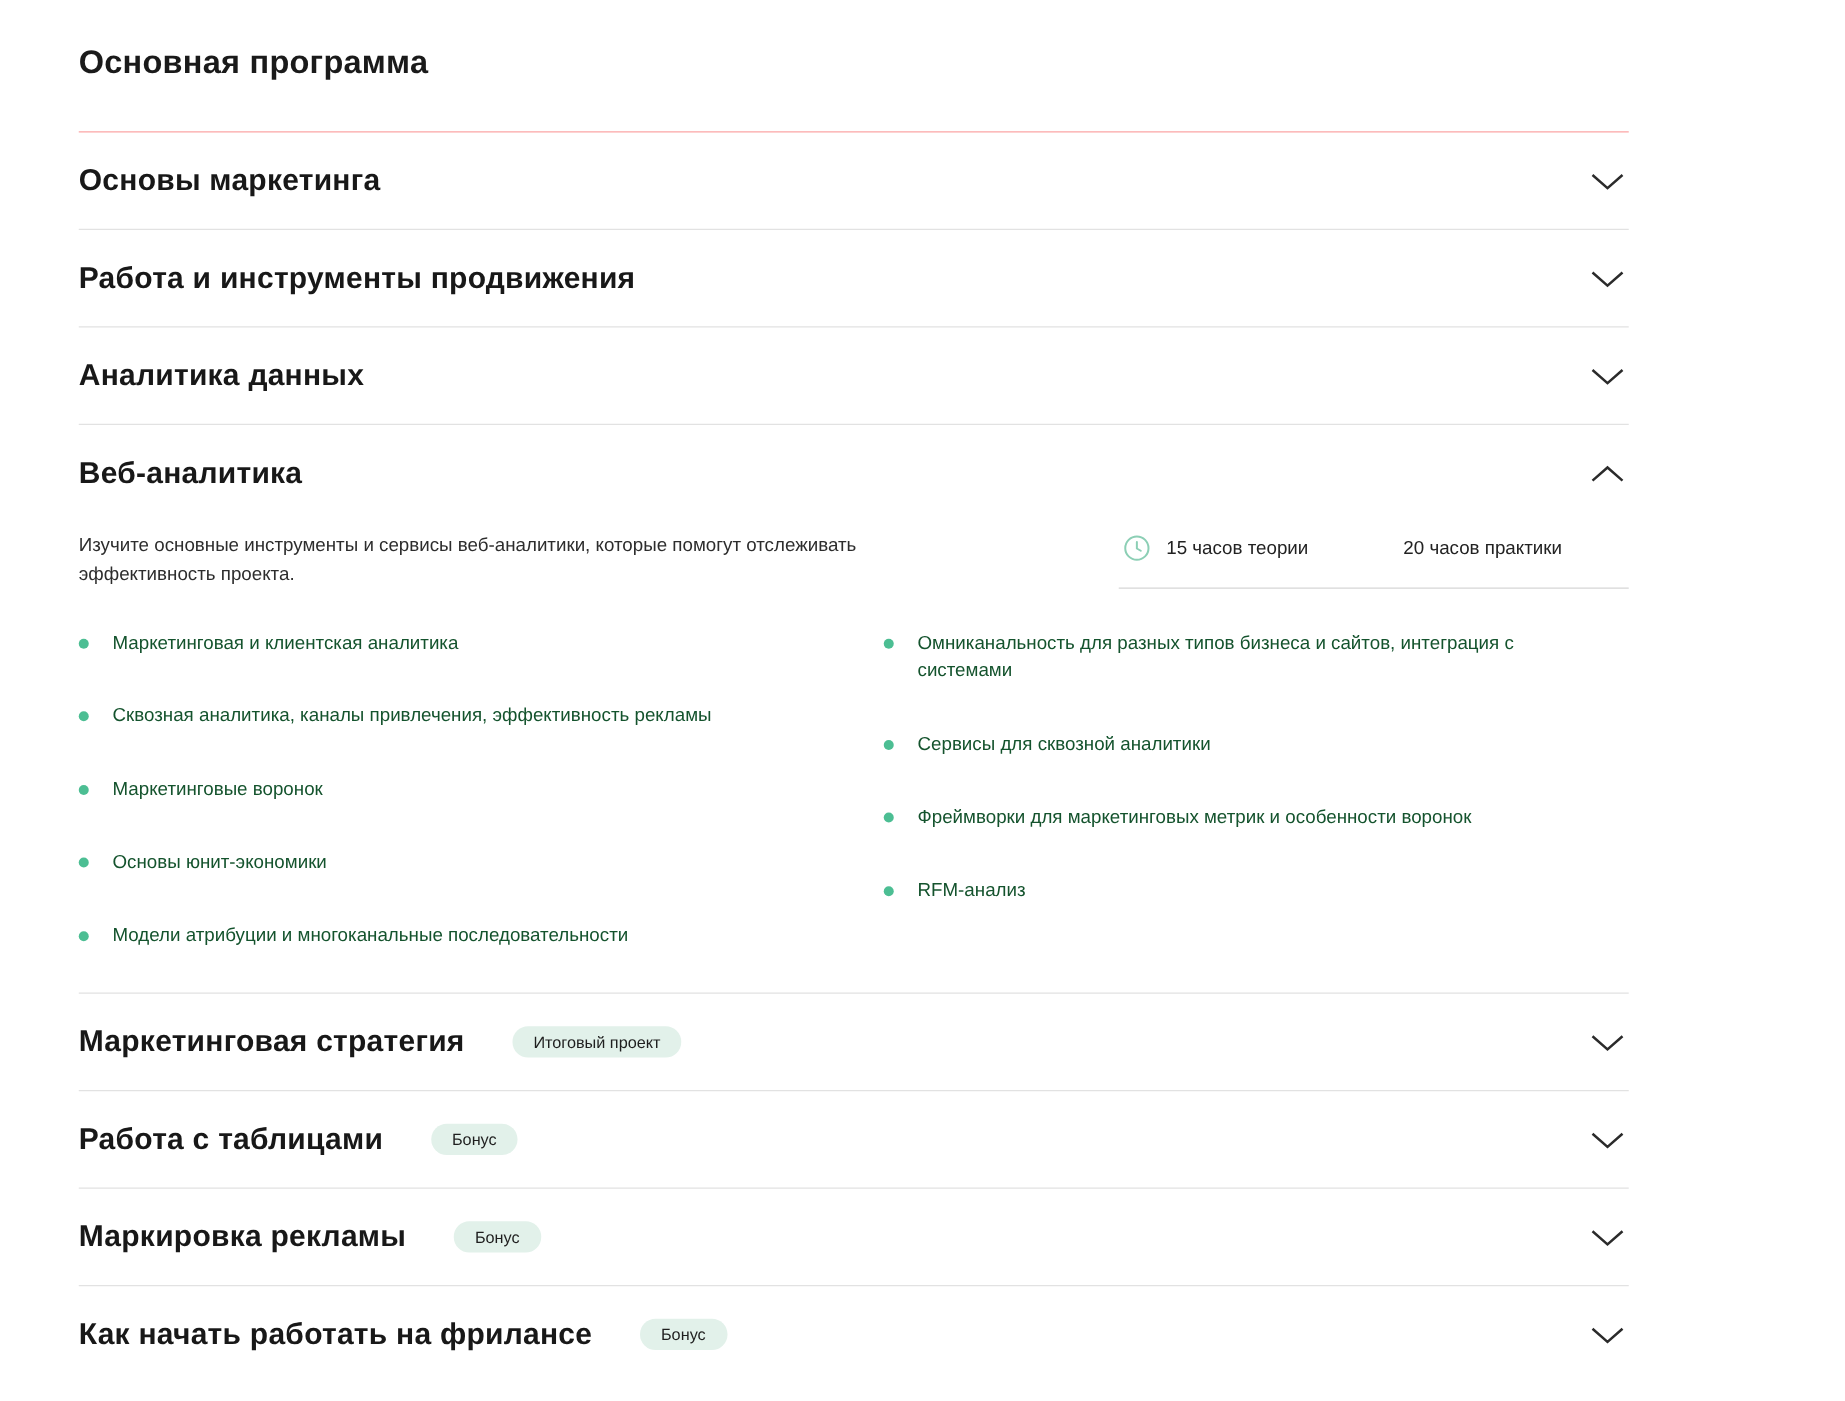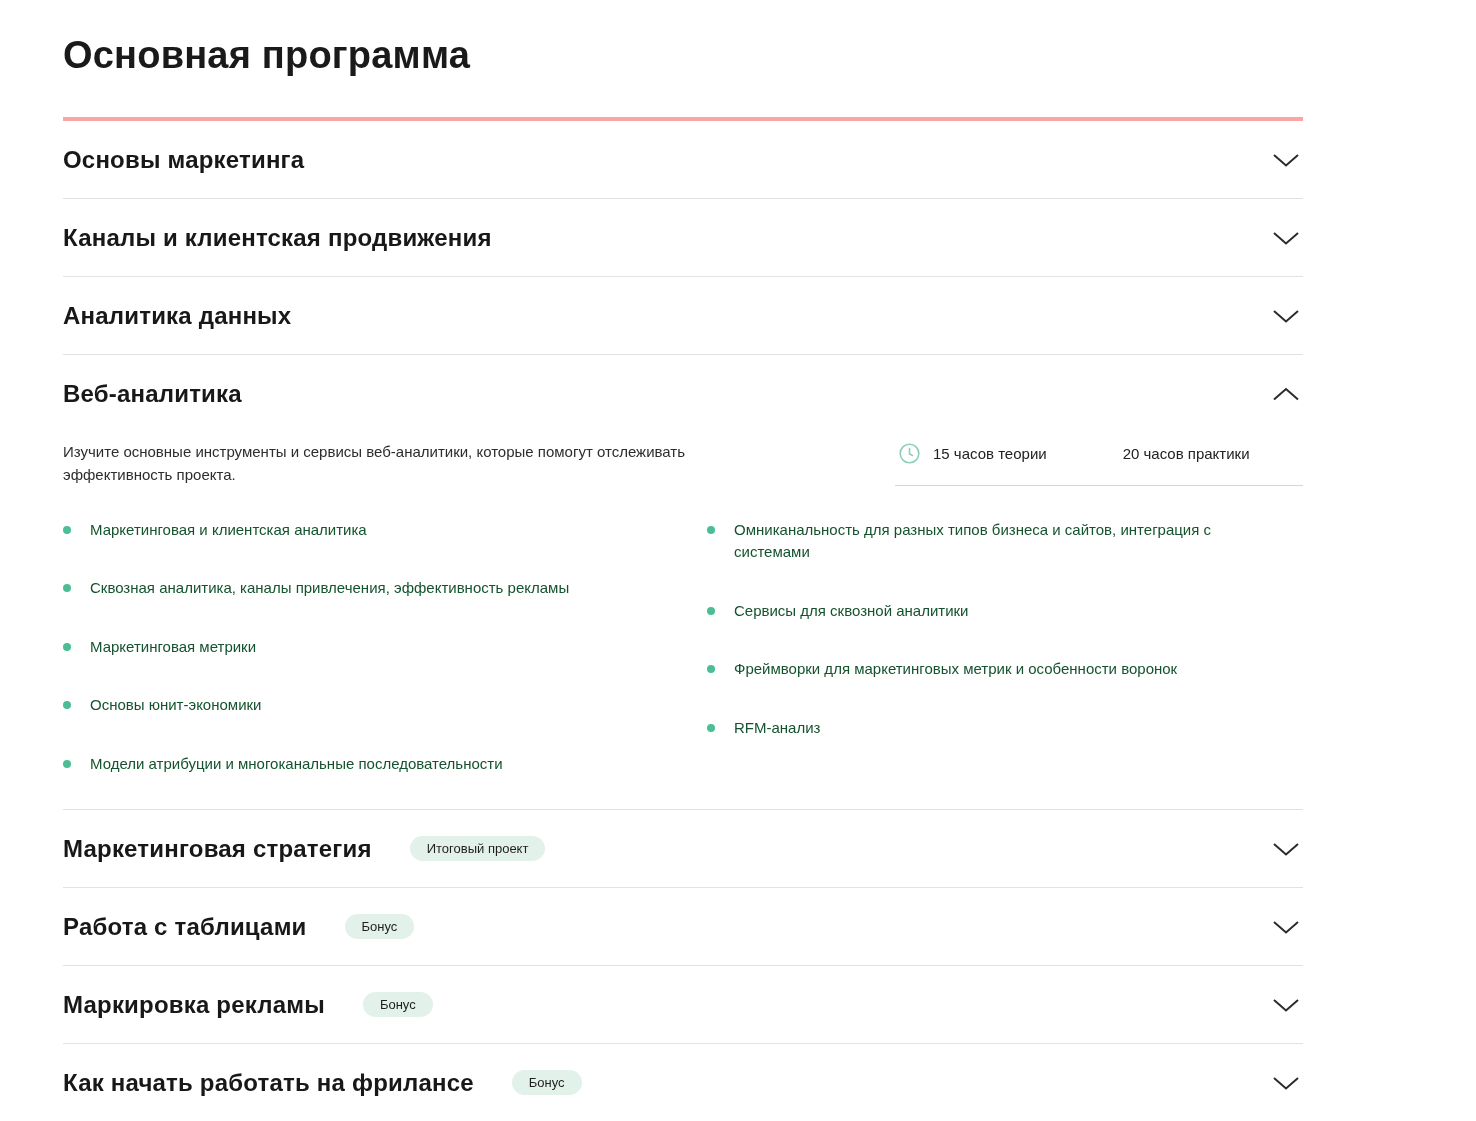--- a/index.html
+++ b/index.html
@@ -1,20 +1,20 @@
 <!DOCTYPE html>
 <html lang="ru"><head>
 <meta charset="utf-8">
 <style>
   * { margin:0; padding:0; box-sizing:border-box; }
   html,body { background:#ffffff; font-family:"Liberation Sans", sans-serif; color:#1a1a1a; }
   body { width:1476px; min-height:1121px; overflow:hidden; }
   .container { width:1240px; margin-left:63px; }
-  .page-title { padding-top:34px; font-size:38px; font-weight:700; letter-spacing:.2px; margin-bottom:40px; }
-  .accordion { border-top:4px solid #fca5a5; }
+  .page-title { padding-top:34px; font-size:26px; font-weight:700; letter-spacing:.2px; margin-bottom:40px; }
+  .accordion { border-top:1px solid #fca5a5; }
   .acc-row { border-bottom:1px solid #e2e2e2; }
   .acc-row.last { border-bottom:none; }
   .acc-header { height:77px; display:flex; align-items:center; position:relative; cursor:pointer; }
   .acc-title { font-size:24px; font-weight:600; color:#181818; letter-spacing:.2px; }
   .badge { display:inline-block; background:#e2f1ea; color:#1f1f1f; font-size:13px; line-height:1;
            padding:6px 17px; border-radius:17px; margin-left:38px; white-space:nowrap; }
   .chevron { position:absolute; right:2px; top:50%; transform:translateY(-50%); display:flex; }
   
   .acc-body { padding-bottom:34px; }
   .body-top { display:flex; justify-content:space-between; align-items:flex-start; margin-top:8px;gap:20px; }
@@ -45,21 +45,21 @@
         <span class="chevron">
           <svg width="30" height="16" viewBox="0 0 30 16">
               <polyline points="3,3 15,13.5 27,3" fill="none" stroke="#2b2b2b" stroke-width="2"></polyline>
             </svg>
         </span>
       </div>
     </div>
 
     <div class="acc-row">
       <div class="acc-header">
-        <span class="acc-title">Каналы и клиентская продвижения</span>
+        <span class="acc-title">Работа и инструменты продвижения</span>
         <span class="chevron">
           <svg width="30" height="16" viewBox="0 0 30 16">
               <polyline points="3,3 15,13.5 27,3" fill="none" stroke="#2b2b2b" stroke-width="2"></polyline>
             </svg>
         </span>
       </div>
     </div>
 
     <div class="acc-row">
       <div class="acc-header">
@@ -100,21 +100,21 @@
             <div class="topic-item">
                 <span class="dot"></span>
                 <span>Маркетинговая и клиентская аналитика</span>
               </div>
             <div class="topic-item">
                 <span class="dot"></span>
                 <span>Сквозная аналитика, каналы привлечения, эффективность рекламы</span>
               </div>
             <div class="topic-item">
                 <span class="dot"></span>
-                <span>Маркетинговая метрики</span>
+                <span>Маркетинговые воронок</span>
               </div>
             <div class="topic-item">
                 <span class="dot"></span>
                 <span>Основы юнит-экономики</span>
               </div>
             <div class="topic-item">
                 <span class="dot"></span>
                 <span>Модели атрибуции и многоканальные последовательности</span>
               </div>
           </div>

